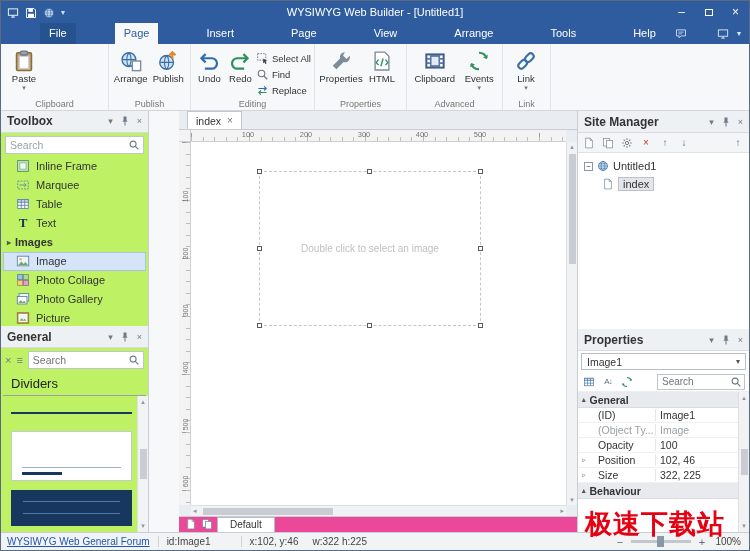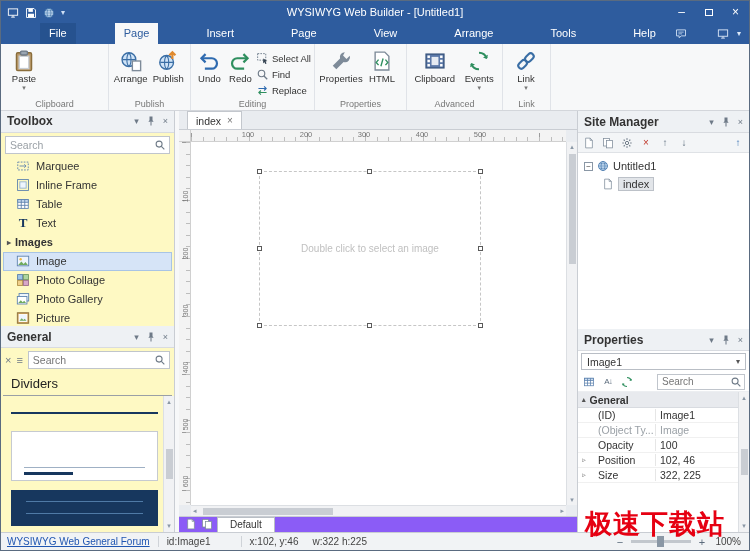--- a/index.html
+++ b/index.html
@@ -43,21 +43,21 @@
   
   .ph { height: 22px; background: #eef1f4; display: flex; align-items: center; padding: 0 6px; border-bottom: 1px solid #d8dbe0; }
   .ph-title { font-weight: bold; font-size: 12px; color: #333; flex: 1; }
   .ph-ic { color: #6e7a87; font-size: 9px; margin-left: 6px; display: inline-flex; align-items: center; }
   .searchrow { position: relative; padding: 3px 4px; height: 24px; }
   .search-input { width: 100%; height: 18px; border: 1px solid #c0c5cc; font-size: 10.5px; padding: 0 18px 0 4px; font-family: "Liberation Sans", sans-serif; color: #333; background: #fff; }
   .search-input::placeholder { color: #9aa0a6; }
   .search-mag { position: absolute; right: 8px; top: 6px; }
 
   
-  .left-panel { position: absolute; top: 110px; left: 0; width: 174px; bottom: 18px; background: #fef9c3; border-right: 1px solid #c9cdd3; display: flex; flex-direction: column; }
+  .left-panel { position: absolute; top: 110px; left: 0; width: 148px; bottom: 18px; background: #bef264; border-right: 1px solid #c9cdd3; display: flex; flex-direction: column; }
   .tb-list { height: 171px; overflow: hidden; }
   .tb-row { height: 19px; display: flex; align-items: center; gap: 6px; padding-left: 12px; font-size: 11px; margin: 0 2px; border: 1px solid transparent; }
   .tb-row.selected { background: #d6e4f7; border-color: #a8c4e5; }
   .tb-cat { height: 19px; display: flex; align-items: center; gap: 4px; padding-left: 6px; font-weight: bold; color: #333; }
   .tb-cat .tri { font-size: 8px; color: #555; }
   .t-icon { width: 14px; height: 14px; display: inline-flex; align-items: center; justify-content: center; font-weight: bold; color: #17375e; font-family: "Liberation Serif", serif; font-size: 13px; }
   .blocks-toolbar { height: 24px; display: flex; align-items: center; gap: 5px; padding: 0 4px; position: relative; }
   .bt-x { color: #6e7a87; font-size: 11px; }
   .bt-menu { color: #6e7a87; font-size: 11px; }
   .blocks-search { flex: 1; position: relative; height: 18px; }
@@ -98,21 +98,21 @@
   .h-w { left: -3px; top: calc(50% - 3px); } .h-e { right: -3px; top: calc(50% - 3px); }
   .h-sw { left: -3px; bottom: -3px; } .h-s { left: calc(50% - 3px); bottom: -3px; } .h-se { right: -3px; bottom: -3px; }
   .vscroll { position: absolute; top: 31px; right: 0; width: 11px; bottom: 27px; background: #f1f2f4; border-left: 1px solid #dcdfe3; font-size: 7px; color: #8a97a5; text-align: center; }
   .vscroll .a-up { position: absolute; top: 1px; left: 0; right: 0; }
   .vscroll .a-dn { position: absolute; bottom: 1px; left: 0; right: 0; }
   .vthumb { position: absolute; top: 12px; left: 2px; width: 7px; height: 110px; background: #c9cdd3; }
   .hscroll { position: absolute; left: 12px; right: 11px; bottom: 16px; height: 11px; background: #f1f2f4; border-top: 1px solid #dcdfe3; font-size: 7px; color: #8a97a5; }
   .hscroll .a-l { position: absolute; left: 2px; top: 1px; }
   .hscroll .a-r { position: absolute; right: 2px; top: 1px; }
   .hthumb { position: absolute; left: 12px; top: 2px; height: 7px; width: 130px; background: #c9cdd3; }
-  .pagetabs { position: absolute; left: 0; right: 0; bottom: 0; height: 16px; background: #8b5cf6; border-top: 1px solid #c9cdd3; display: flex; align-items: flex-end; padding-left: 6px; gap: 4px; }
+  .pagetabs { position: absolute; left: 0; right: 0; bottom: 0; height: 16px; background: #ec4899; border-top: 1px solid #c9cdd3; display: flex; align-items: flex-end; padding-left: 6px; gap: 4px; }
   .pt-ic { margin-bottom: 2px; }
   .page-tab { height: 15px; padding: 0 12px; background: #fff; border: 1px solid #b9bec5; border-bottom: none; font-size: 10px; line-height: 14px; }
 
   
   .right-panel { position: absolute; top: 110px; right: 0; width: 172px; bottom: 18px; background: #fff; border-left: 1px solid #c9cdd3; display: flex; flex-direction: column; }
   .sm-toolbar { height: 20px; display: flex; align-items: center; gap: 5px; padding: 0 4px; background: #f3f5f7; border-bottom: 1px solid #dfe2e6; }
   .sm-ic { display: inline-flex; align-items: center; justify-content: center; width: 14px; height: 14px; color: #5b6b7c; font-size: 10px; }
   .sm-ic.red { color: #c0392b; }
   .sm-ic.blue { color: #2f6bb0; font-weight: bold; }
   .sm-ic.last { margin-left: auto; }
@@ -487,29 +487,29 @@
     </div>
     <div class="searchrow">
       <input class="search-input" placeholder="Search" style="">
       <svg class="ic ic12 search-mag">
           <use href="#i-search"></use>
         </svg>
     </div>
     <div class="tb-list">
       <div class="tb-row">
           <svg class="ic ic14">
-            <use href="#i-marquee"></use>
-          </svg>
-          <span>Marquee</span>
+            <use href="#i-frame"></use>
+          </svg>
+          <span>Inline Frame</span>
         </div>
       <div class="tb-row">
           <svg class="ic ic14">
-            <use href="#i-frame"></use>
-          </svg>
-          <span>Inline Frame</span>
+            <use href="#i-marquee"></use>
+          </svg>
+          <span>Marquee</span>
         </div>
       <div class="tb-row">
           <svg class="ic ic14">
             <use href="#i-table"></use>
           </svg>
           <span>Table</span>
         </div>
       <div class="tb-row">
           <span class="t-icon">T</span>
           <span>Text</span>
@@ -746,20 +746,24 @@
       <div class="prow">
         <span class="rexp">▹</span>
         <span class="k">Position</span>
         <span class="v">102, 46</span>
       </div>
       <div class="prow">
         <span class="rexp">▹</span>
         <span class="k">Size</span>
         <span class="v">322, 225</span>
       </div>
+      <div class="pcat">
+        <span class="tri">▴</span>
+        <span>Behaviour</span>
+      </div>
       <div class="pg-scroll">
         <span>▴</span>
         <div class="pg-thumb"></div>
         <span>▾</span>
       </div>
     </div>
   </div>
 
   <div class="statusbar">
     <span class="sb-link">WYSIWYG Web General Forum</span>

